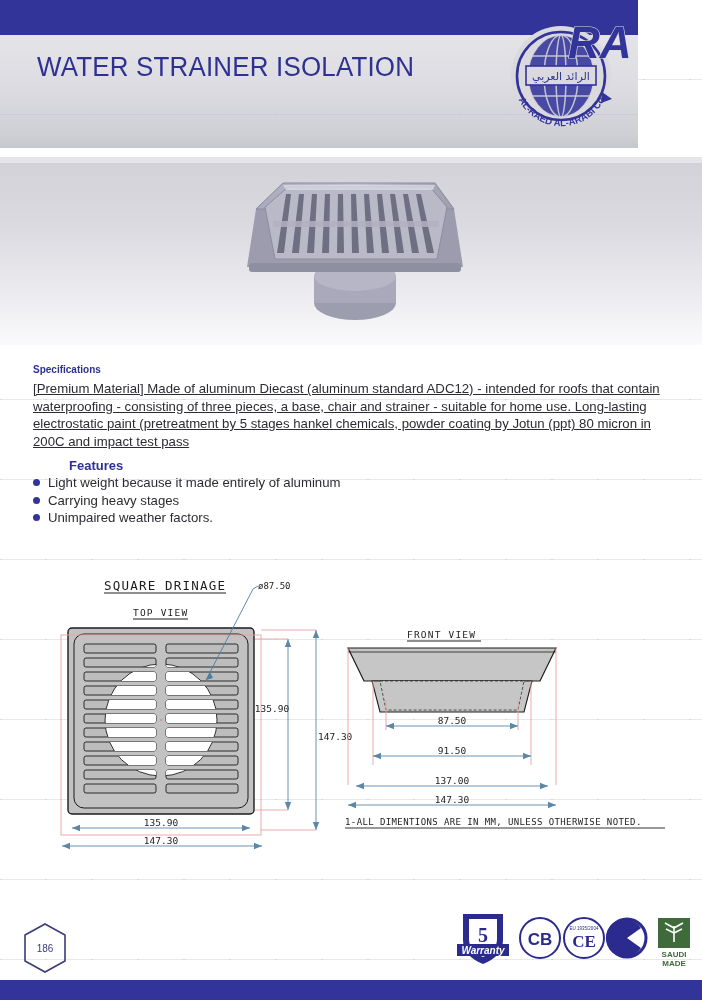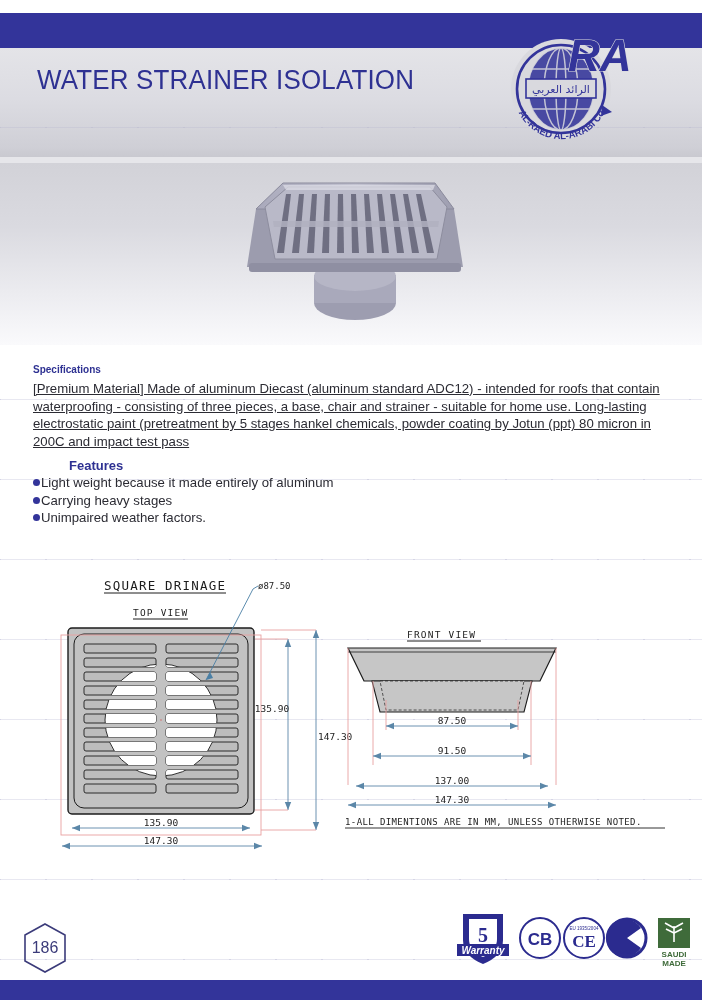--- a/index.html
+++ b/index.html
@@ -14,21 +14,21 @@
     position:absolute;inset:0;
     background-image:
       repeating-linear-gradient(60deg, rgba(110,110,170,.16) 0 1px, transparent 1px 100%),
       repeating-linear-gradient(-60deg, rgba(110,110,170,.16) 0 1px, transparent 1px 100%),
       repeating-linear-gradient(0deg, rgba(110,110,170,.16) 0 1px, transparent 1px 100%);
     background-size:46px 80px,46px 80px,46px 80px;
     pointer-events:none;
   }
 
   
-  .hdr{position:absolute;left:0;top:13px;width:702px;height:148px;overflow:hidden;}
+  .hdr{position:absolute;left:0;top:0;width:638px;height:148px;overflow:hidden;}
   .hdr-blue{position:absolute;left:0;top:0;width:702px;height:35px;background:#33349a;}
   .hdr-blue .cubes{opacity:.5;}
   .hdr-grey{position:absolute;left:0;top:35px;width:702px;height:113px;
     background:linear-gradient(180deg,#e4e4e8 0%,#dcdce2 45%,#cfcfd6 88%,#c6c6cd 100%);}
   .hdr-grey .cubes{opacity:.55;}
   .hdr-title{
     position:absolute;left:37px;top:52px;
     font-size:27px;letter-spacing:.2px;color:#2e3192;font-weight:400;
     transform:scaleX(.96);transform-origin:left center;white-space:nowrap;
   }
@@ -42,32 +42,32 @@
   .photo{position:absolute;left:0;top:163px;width:702px;height:182px;
     background:linear-gradient(180deg,#d2d2d8 0%,#dadae0 35%,#ececf0 72%,#fafafc 100%);}
   .photo-inner{position:absolute;left:225px;top:0px;width:260px;height:182px;}
 
   
   .spec-h{position:absolute;left:33px;top:364px;color:#2e3192;font-size:10px;font-weight:bold;}
   .spec-b{position:absolute;left:33px;top:380px;width:640px;color:#2b2b33;
     font-size:13.2px;line-height:17.6px;text-align:left;text-decoration:underline;}
   .feat-h{position:absolute;left:33px;top:458px;color:#2e3192;font-size:13px;font-weight:bold;padding-left:36px;}
   .feat-l{position:absolute;left:33px;top:474px;width:500px;}
-  .feat-i{display:flex;align-items:flex-start;gap:1px;line-height:17.5px;
+  .feat-i{display:flex;align-items:flex-start;gap:8px;line-height:17.5px;
     font-size:13.2px;color:#2b2b33;}
   .dot{width:7px;height:7px;border-radius:50%;background:#33349a;margin-top:5px;flex:0 0 auto;}
 
   
   .draw{position:absolute;left:0;top:560px;width:702px;height:310px;}
   .draw svg{display:block;}
 
   
   .pgnum{position:absolute;left:22px;top:922px;width:46px;height:52px;}
   .pgnum span{position:absolute;left:0;top:0;width:46px;height:52px;display:flex;
-    align-items:center;justify-content:center;font-size:16px;color:#3b3b7a;}
+    align-items:center;justify-content:center;font-size:10px;color:#3b3b7a;}
   .badges{position:absolute;left:455px;top:906px;width:240px;height:62px;}
   .ftr-blue{position:absolute;left:0;top:980px;width:702px;height:20px;background:#33349a;}
   .ftr-blue .cubes{opacity:.5;}
 </style>
 </head>
 <body>
 
 <div class="page">
   <div class="cubes"></div>
 

